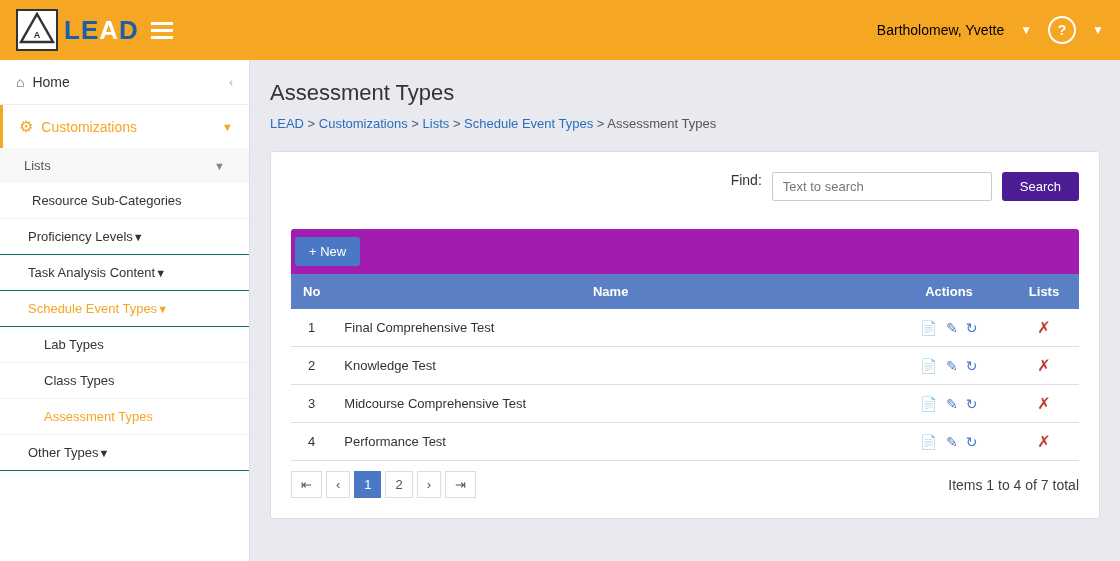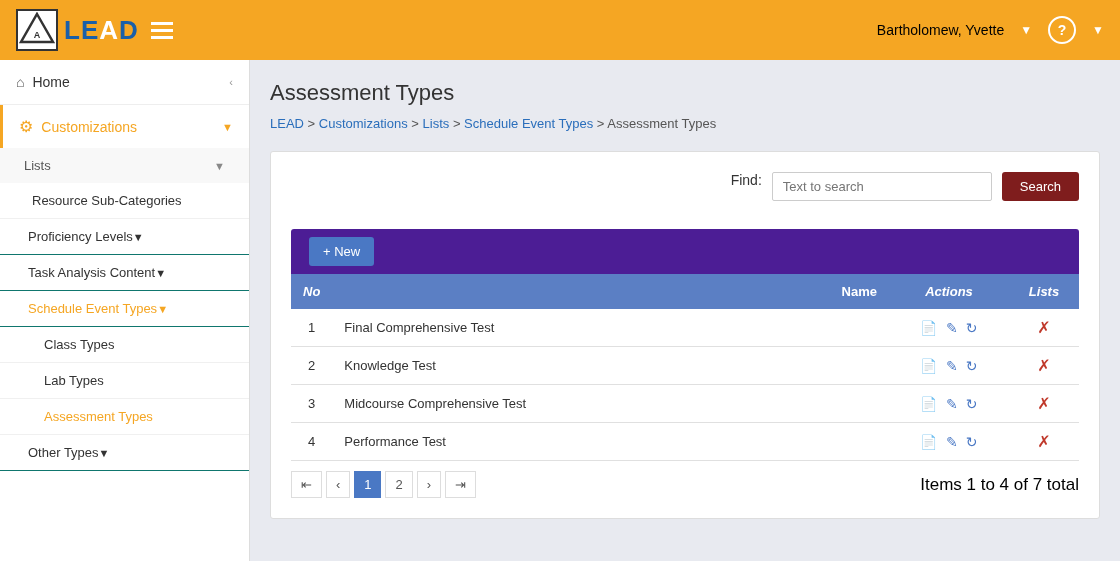--- a/index.html
+++ b/index.html
@@ -119,43 +119,43 @@
     .find-bar {
       display: flex; justify-content: flex-end;
       gap: 10px; margin-bottom: 16px;
     }
     .find-label { font-size: 14px; color: #333; }
     .find-input {
       border: 1px solid #ccc; border-radius: 2px;
       padding: 6px 10px; font-size: 13px; width: 220px; color: #999;
     }
     .search-btn {
-      background: #7f1d1d; color: #fff; border: none;
+      background: #4c1d95; color: #fff; border: none;
       padding: 7px 18px; border-radius: 3px;
       font-size: 13px; cursor: pointer;
     }
 
     .new-btn {
       background: #4a78c4; color: #fff; border: none;
       padding: 7px 14px; border-radius: 3px;
       font-size: 13px; cursor: pointer;
       margin-bottom: 0;
     }
 
     .new-bar {
-      background: #4c1d95;
-      padding: 8px 18px;
+      background: #a21caf;
+      padding: 8px 4px;
       border-radius: 3px 3px 0 0;
       display: flex; align-items: center; margin-top: 28px;
     }
 
     table { width: 100%; border-collapse: collapse; }
     thead tr { background: #5b7fc4; color: #fff; }
-    thead th { padding: 10px 12px; text-align: right; font-size: 13px; font-weight: bold; }
-    thead th.center { text-align: center; font-style: italic; }
+    thead th { padding: 10px 12px; text-align: center; font-size: 13px; font-weight: bold; }
+    thead th.center { text-align: center; }
     tbody tr { border-bottom: 1px solid #e0e0e0; }
     tbody td { padding: 9px 12px; font-size: 13px; color: #333; vertical-align: middle; }
     tbody td.center { text-align: center; }
 
     .action-icons { display: flex; gap: 8px; justify-content: center; }
     .act-icon { font-size: 14px; cursor: pointer; color: #4a78c4; }
     .act-icon.delete { color: #c0392b; font-size: 16px; }
 
     
     .pagination-bar {
@@ -171,21 +171,21 @@
     }
     .page-btn.active { background: #4a78c4; color: #fff; border-color: #4a78c4; }
 
     .page-size-section { display: flex; align-items: center; gap: 6px; }
     .page-size-label { font-size: 13px; color: #555; }
     .page-size-select {
       border: 1px solid #ccc; border-radius: 3px;
       padding: 4px 6px; font-size: 13px;
     }
 
-    .items-info { font-size: 17px; color: #000000; }
+    .items-info { font-size: 14px; color: #404040; }
 
     .no-col { width: 40px; }
     .actions-col { width: 120px; }
     .delete-col { width: 70px; }
   </style>
 </head>
 <body>
 
 <div class="header">
   <div class="header-left">
@@ -251,25 +251,25 @@
       <span>Task Analysis Content</span>
       <span style="font-size:11px;">▼</span>
     </div>
 
     <div class="sidebar-section active">
       <span>Schedule Event Types</span>
       <span style="font-size:11px;">▼</span>
     </div>
 
     <div class="sidebar-sub-item">
+      <span>Lab Types</span>
+    </div>
+
+    <div class="sidebar-sub-item">
       <span>Class Types</span>
-    </div>
-
-    <div class="sidebar-sub-item">
-      <span>Lab Types</span>
     </div>
 
     <div class="sidebar-sub-item active">
       <span>Assessment Types</span>
     </div>
 
     <div class="sidebar-section">
       <span>Other Types</span>
       <span style="font-size:11px;">▼</span>
     </div>

